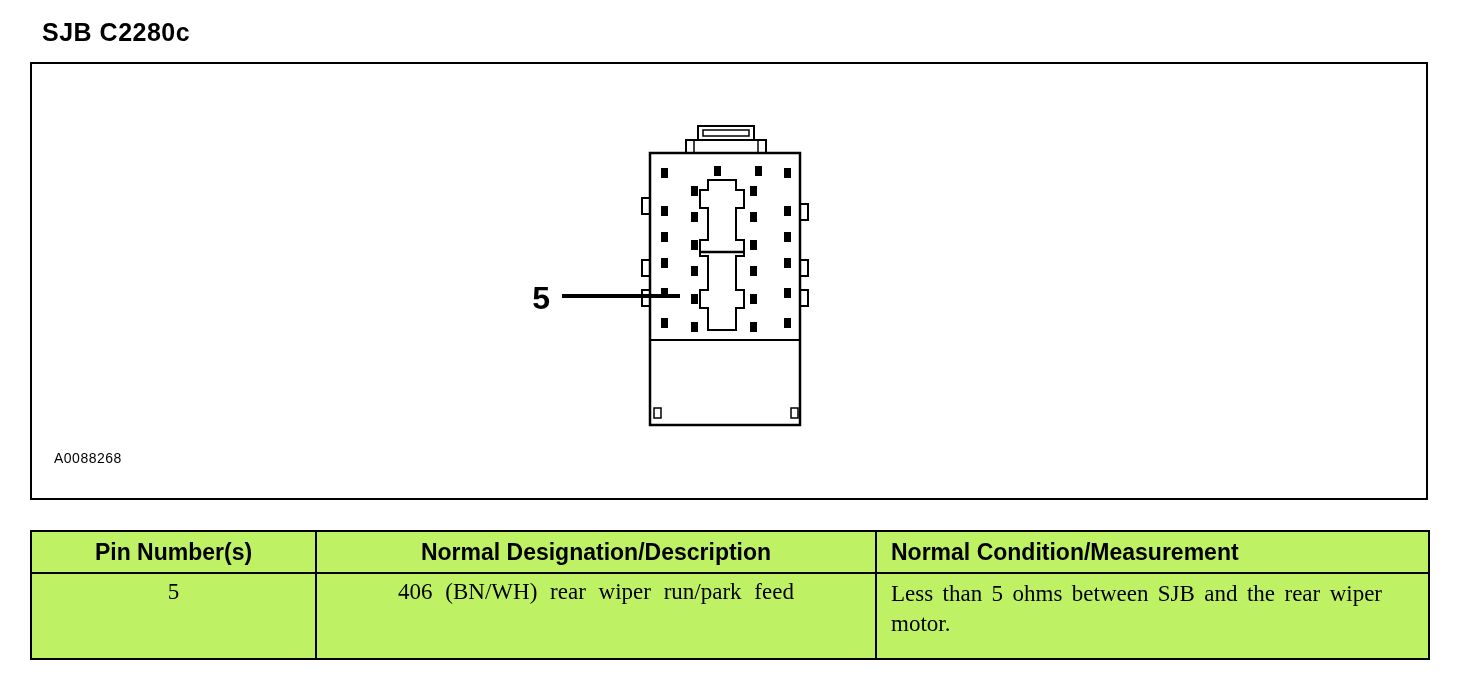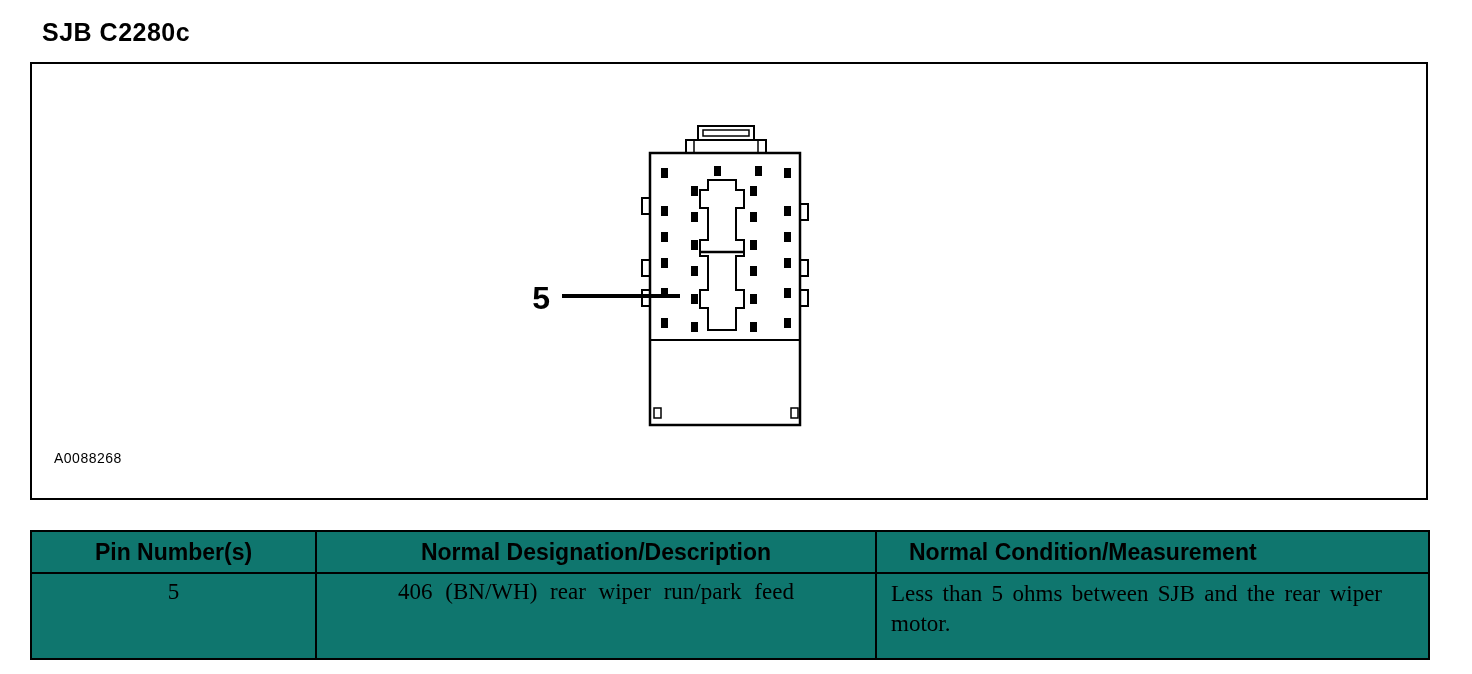--- a/index.html
+++ b/index.html
@@ -48,38 +48,38 @@
     font-family: "Liberation Sans", sans-serif;
     letter-spacing: 0.5px;
   }
   table.pin-table {
     position: absolute;
     left: 30px;
     top: 530px;
     width: 1398px;
     border-collapse: collapse;
     table-layout: fixed;
-    background: #0f766e;
+    background: #bef264;
   }
   table.pin-table th,
   table.pin-table td {
     border: 2px solid #000000;
   }
   table.pin-table th {
     font-family: "Liberation Sans", sans-serif;
     font-weight: bold;
     font-size: 23px;
     height: 36px;
     text-align: center;
     padding: 2px 10px;
     vertical-align: middle;
   }
   table.pin-table th.left {
     text-align: left;
-    padding-left: 32px;
+    padding-left: 14px;
   }
   table.pin-table td {
     font-family: "Liberation Serif", serif;
     font-size: 23px;
     height: 74px;
     vertical-align: top;
     text-align: center;
     padding: 5px 10px;
   }
   table.pin-table td.circuit-cell {

